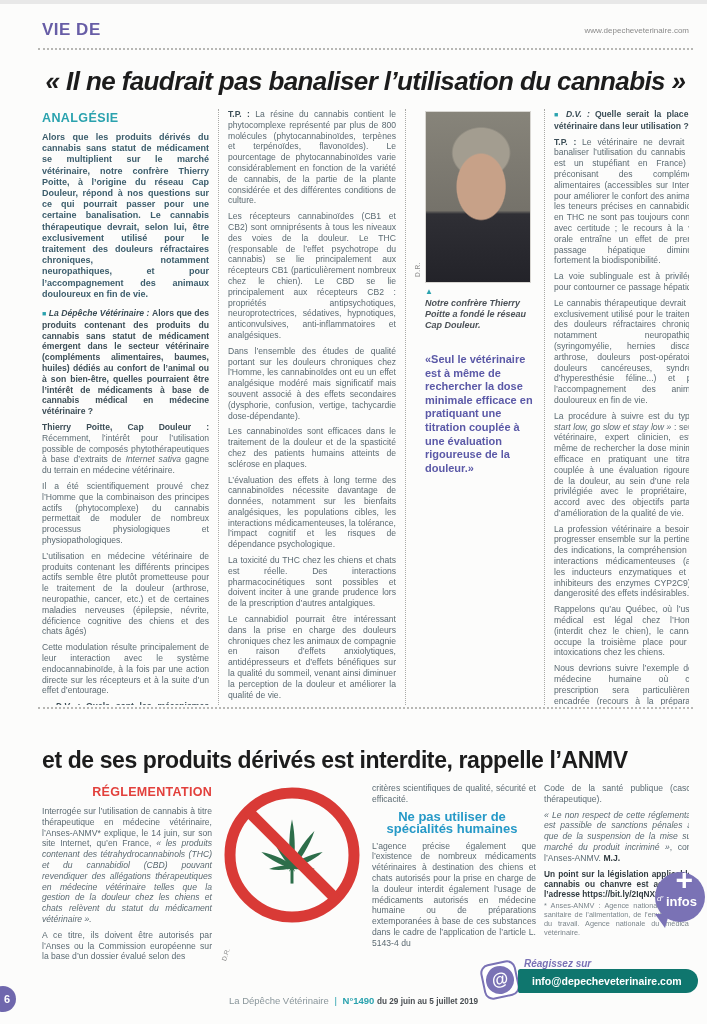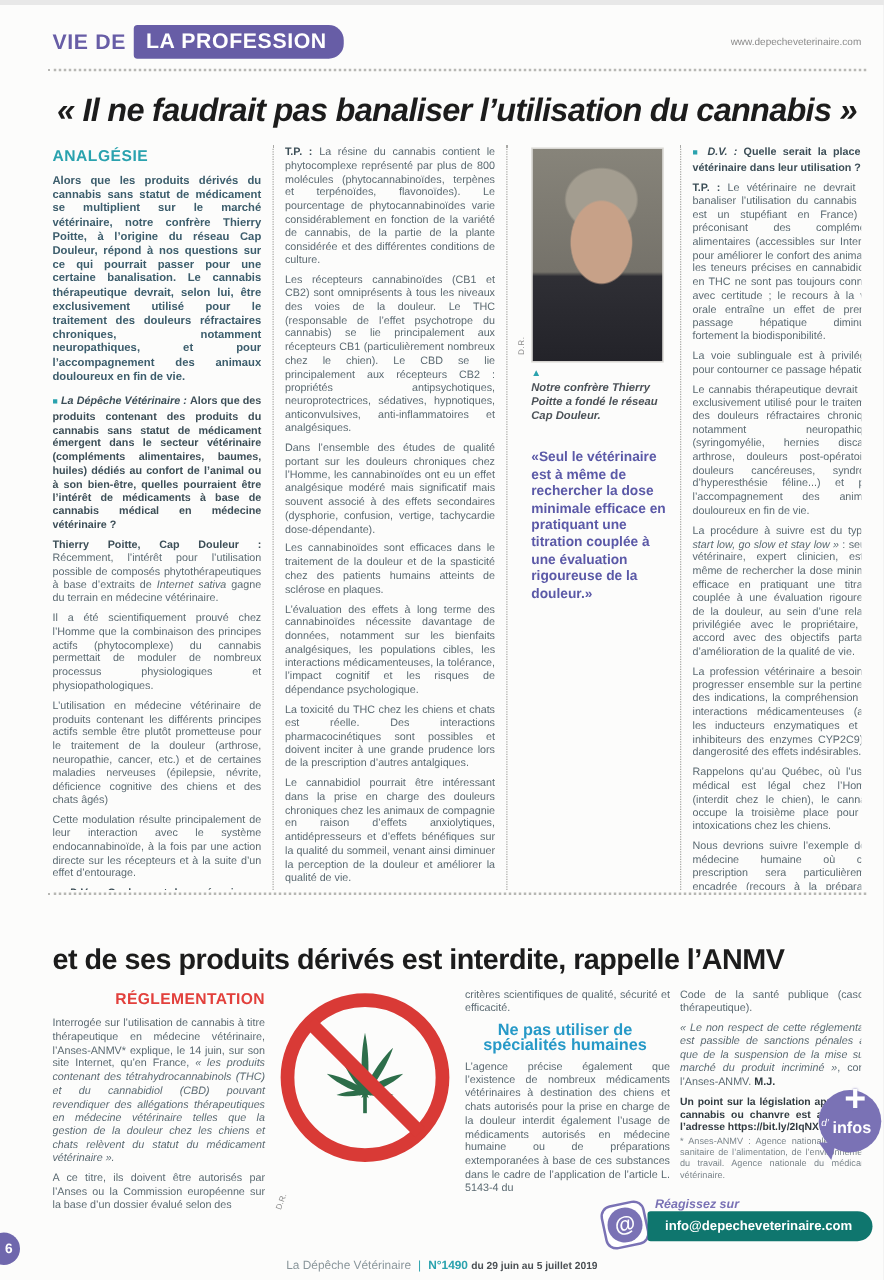--- a/index.html
+++ b/index.html
@@ -70,38 +70,37 @@
   
   .contact { position:absolute; right:10px; bottom:26px; width:215px; height:44px; }
   .at-box { position:absolute; left:0; top:4px; width:36px; height:36px; border:2px solid #7a72b5; border-radius:9px;
     transform:rotate(-12deg); background:#fff; display:flex; align-items:center; justify-content:center; }
   .at-circle { width:28px; height:28px; border-radius:50%; background:#7a72b5; color:#fff; font-size:17px; font-weight:bold;
     display:flex; align-items:center; justify-content:center; }
   .contact-label { position:absolute; left:42px; top:0; color:#7a72b5; font-size:10px; font-weight:bold; font-style:italic; }
   .contact-pill { position:absolute; left:36px; top:11px; background:#0f766e; color:#fff; font-size:10.5px; font-weight:bold;
     padding:6px 16px 6px 14px; border-radius:3px 14px 14px 3px; }
   
-  .footer { position:absolute; bottom:10px; left:0; width:100%; text-align:center; font-size:9.5px; color:#8a969b; }
+  .footer { position:absolute; bottom:22px; left:0; width:100%; text-align:center; font-size:9.5px; color:#8a969b; }
   .footer .j { color:#8a969b; }
   .footer .sep { color:#2aa2ae; padding:0 3px; }
   .footer .issue { color:#2aa2ae; font-weight:bold; }
   .footer .date { color:#4a4f53; font-weight:bold; font-size:8.2px; }
   .page-num { position:absolute; left:-10px; bottom:16px; width:26px; height:26px; border-radius:50%;
     background:#6f67ad; color:#fff; font-size:11px; font-weight:bold; display:flex; align-items:center; justify-content:center; padding-left:8px; }
   i.it { font-style:italic; }
 </style>
 </head>
 <body>
 
 <div class="page">
 
   <div class="masthead">
     <div class="rubric">
       <span class="rubric-pre">VIE DE</span>
-      <span class="rubric-box">LA PROFESSION</span>
     </div>
     <a class="site" href="#">www.depecheveterinaire.com</a>
   </div>
   <div class="dotted-rule"></div>
 
   <div class="h1">« Il ne faudrait pas banaliser l’utilisation du cannabis »</div>
 
   <div class="cols-main">
 
     <div class="col">

